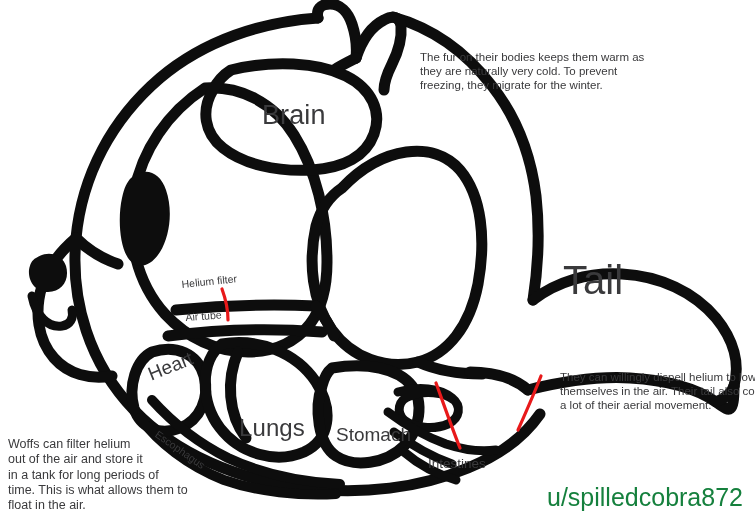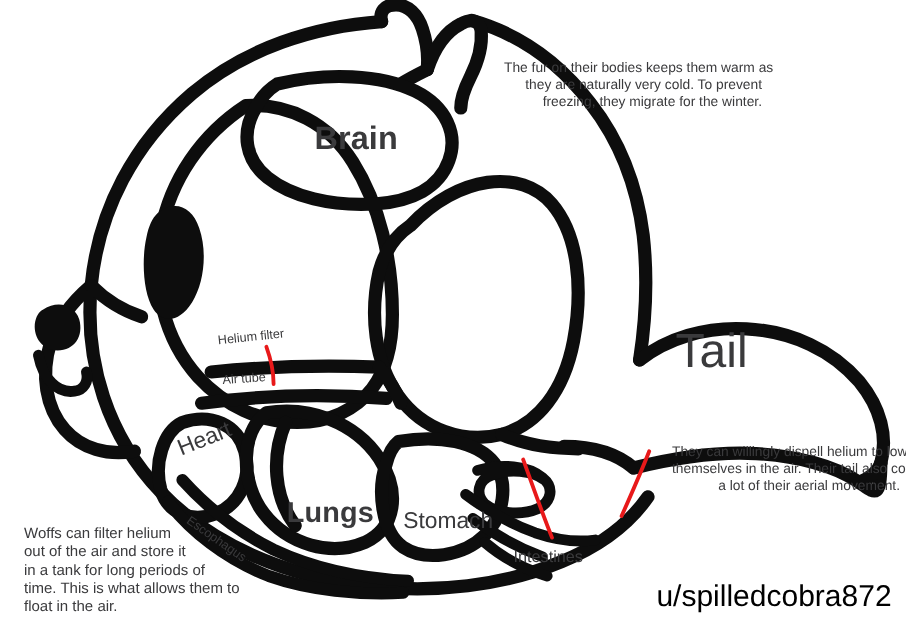--- a/index.html
+++ b/index.html
@@ -6,27 +6,27 @@
   body{
     font-family:"Liberation Sans", sans-serif;
     width:755px;height:529px;
     position:relative;overflow:hidden;
     background:#ffffff;
     color:#3a3a3c;
   }
   #stage{position:absolute;inset:0;width:755px;height:529px;}
   svg.art{position:absolute;left:0;top:0;width:755px;height:529px;}
   .lbl{position:absolute;white-space:pre;line-height:1.18;color:#3a3a3c;}
-  .big{font-size:27px;letter-spacing:.1px;font-weight:bold;}
+  .big{font-size:27px;letter-spacing:.1px;}
   .mid{font-size:19px;}
   .small{font-size:13.5px;}
   .tiny{font-size:10.5px;}
   .note{font-size:11.5px;line-height:1.22;}
-  .sig{font-size:25px;color:#000000;}
-  .r-right{text-align:right;}
+  .sig{font-size:25px;color:#15803d;}
+  .r-right{}
   .r-left{text-align:left;}
 </style>
 </head>
 <body>
 
 <div id="stage">
 
   <svg class="art" viewBox="0 0 755 529" aria-hidden="true">
     <g fill="none" stroke="#0d0d0d" stroke-linecap="round" stroke-linejoin="round">
 
@@ -152,42 +152,42 @@
         <path d="M222,289 C226,300 228,310 228,320"></path>
         <path d="M436,383 C444,405 452,428 460,448"></path>
         <path d="M541,376 C534,394 526,412 518,430"></path>
       </g>
     </g>
   </svg>
 
   <div class="lbl big" style="left:262px;top:100px;">Brain</div>
 
 
-  <div class="lbl" style="left:563px;top:270px;font-size:40px;">Tail</div>
+  <div class="lbl" style="left:563px;top:257px;font-size:40px;">Tail</div>
 
   <div class="lbl mid" style="left:145px;top:365px;transform:rotate(-22deg);transform-origin:left top;">Heart</div>
 
   <div class="lbl big" style="left:239px;top:414px;font-size:24px;">Lungs</div>
 
   <div class="lbl" style="left:336px;top:424px;font-size:19px;">Stomach</div>
 
   <div class="lbl tiny" style="left:160px;top:428px;transform:rotate(35deg);transform-origin:left top;">Escophagus</div>
 
   <div class="lbl tiny" style="left:181px;top:278px;transform:rotate(-6deg);transform-origin:left top;">Helium filter</div>
 
   <div class="lbl tiny" style="left:185px;top:311px;transform:rotate(-4deg);transform-origin:left top;">Air tube</div>
 
   <div class="lbl small" style="left:428px;top:456px;">Intestines</div>
 
 
   <div class="lbl note r-right" style="left:420px;top:50px;width:215px;">The fur on their bodies keeps them warm as
 they are naturally very cold. To prevent
 freezing, they migrate for the winter.</div>
 
-  <div class="lbl note r-left" style="left:8px;top:437px;width:200px;font-size:12.5px;margin-left:12px;">Woffs can filter helium
+  <div class="lbl note r-left" style="left:8px;top:437px;width:200px;font-size:12.5px;">Woffs can filter helium
 out of the air and store it
 in a tank for long periods of
 time. This is what allows them to
 float in the air.</div>
 
   <div class="lbl note r-right" style="left:560px;top:370px;width:190px;">They can willingly dispell helium to lower
 themselves in the air. Their tail also controlls
 a lot of their aerial movement.</div>
 
   <div class="lbl sig" style="left:547px;top:483px;">u/spilledcobra872</div>

